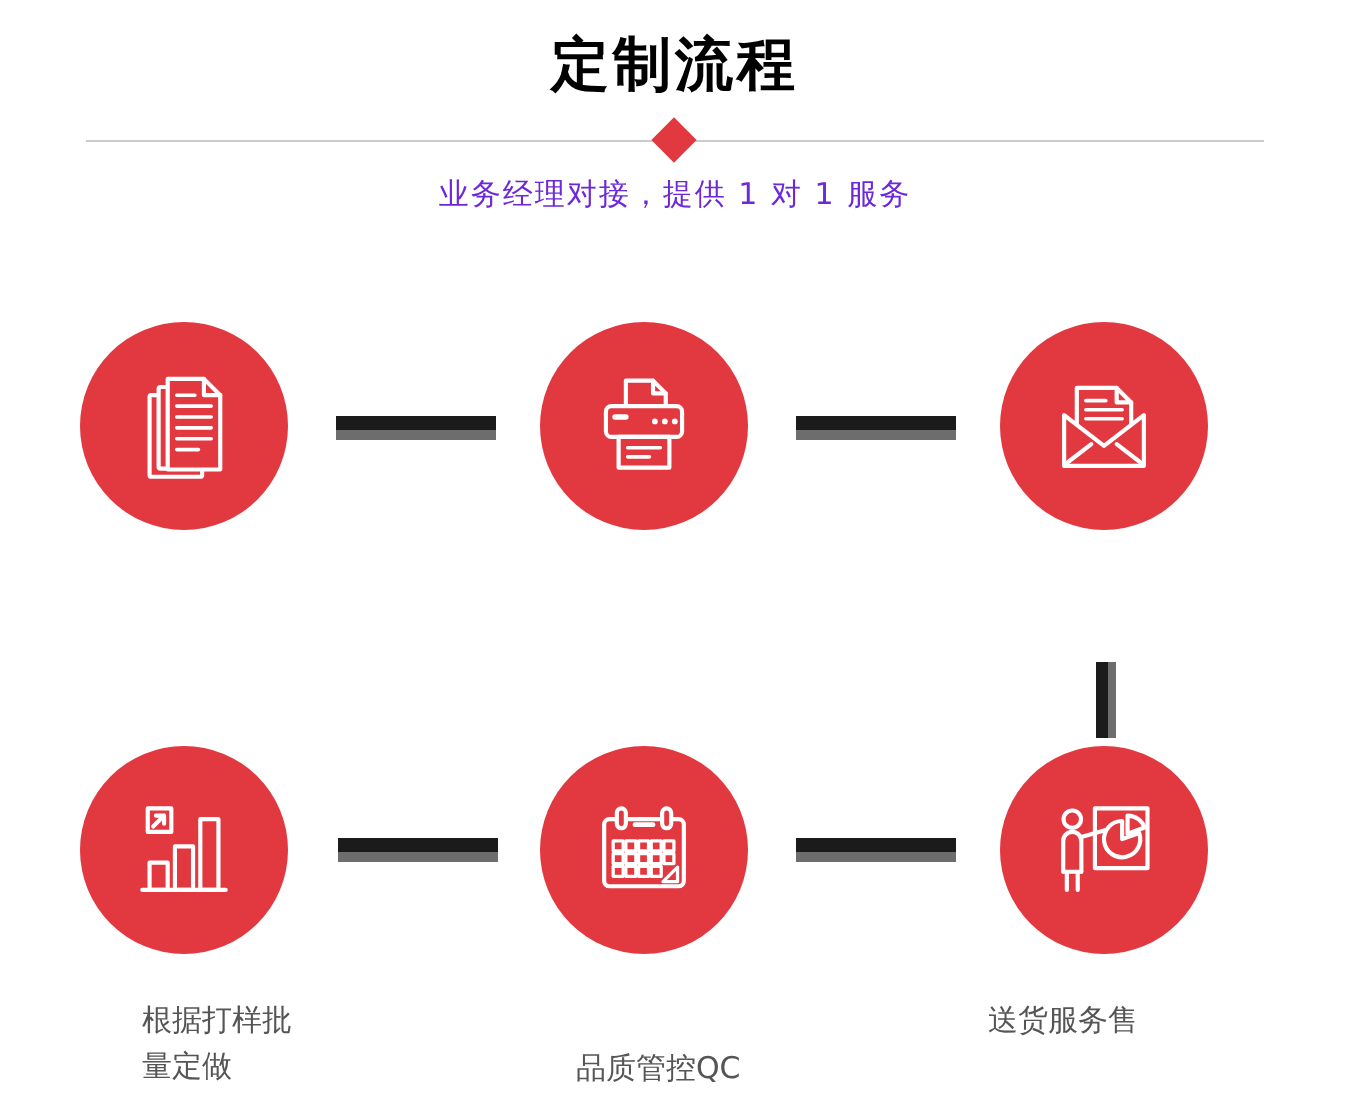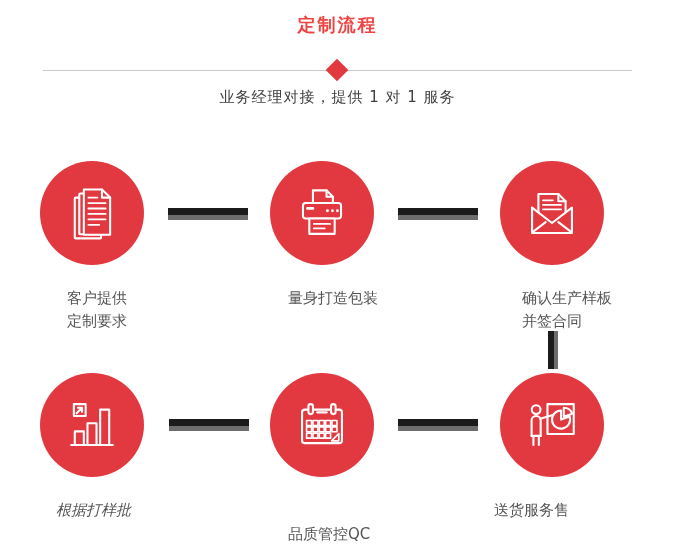--- a/index.html
+++ b/index.html
@@ -1,25 +1,25 @@
 <!DOCTYPE html>
 <html><head>
 <meta charset="utf-8">
 <style>
   html,body{margin:0;padding:0;background:#ffffff;}
   body{font-family:"DejaVu Sans","Liberation Sans",sans-serif;}
   .canvas{position:relative;width:675px;height:550px;background:#fff;overflow:hidden;}
 
   .title{position:absolute;top:13px;left:0;width:100%;margin:0;text-align:center;
-         font-size:18px;font-weight:bold;color:#ef4444;letter-spacing:2px;}
+         font-size:29px;font-weight:bold;color:#000000;letter-spacing:2px;}
   .divider{position:absolute;top:70px;left:43px;width:589px;height:1px;background:#cbcbcb;}
   .diamond{position:absolute;top:62px;left:calc(50% - 8.5px);width:16px;height:16px;
            background:#e23940;transform:rotate(45deg);}
   .subtitle{position:absolute;top:88px;left:0;width:100%;margin:0;text-align:center;
-            font-size:15px;color:#404040;letter-spacing:1px;}
+            font-size:15px;color:#6d28d9;letter-spacing:1px;}
 
   .circle{position:absolute;width:104px;height:104px;border-radius:50%;background:#e23940;
           display:flex;align-items:center;justify-content:center;}
   .step-label{position:absolute;font-size:15px;line-height:23px;color:#555555;}
   .step-label div{white-space:nowrap;}
 
   .hbar{position:absolute;width:80px;height:12px;
         background:linear-gradient(to bottom,#1b1b1b 0,#1b1b1b 58%,#6d6d6d 58%,#6d6d6d 100%);}
   .vbar{position:absolute;width:10px;height:38px;
         background:linear-gradient(to right,#1b1b1b 0,#1b1b1b 58%,#6d6d6d 58%,#6d6d6d 100%);}
@@ -118,33 +118,25 @@
       <path d="M19 25l14-4"></path>
     </svg>
   </div>
 
   <div class="hbar" style="left:168px;top:208px;"></div>
   <div class="hbar" style="left:398px;top:208px;"></div>
   <div class="hbar" style="left:169px;top:419px;"></div>
   <div class="hbar" style="left:398px;top:419px;"></div>
   <div class="vbar" style="left:548px;top:331px;"></div>
 
-  <div class="step-label" style="left:67px;top:287px;">
-    <div>客户提供</div>
-    <div>定制要求</div>
+  <div class="step-label" style="left:288px;top:287px;">
   </div>
-  <div class="step-label" style="left:288px;top:287px;">
-    <div>量身打造包装</div>
-  </div>
-  <div class="step-label" style="left:522px;top:287px;">
-    <div>确认生产样板</div>
-    <div>并签合同</div>
-  </div>
-  <div class="step-label" style="left:56px;top:499px;font-style:italic;">
+  <div class="step-label" style="left:71px;top:499px;">
     <div>根据打样批</div>
+    <div>量定做</div>
   </div>
   <div class="step-label" style="left:288px;top:523px;">
     <div>品质管控QC</div>
   </div>
   <div class="step-label" style="left:494px;top:499px;">
     <div>送货服务售</div>
   </div>
 
 </div>
 

